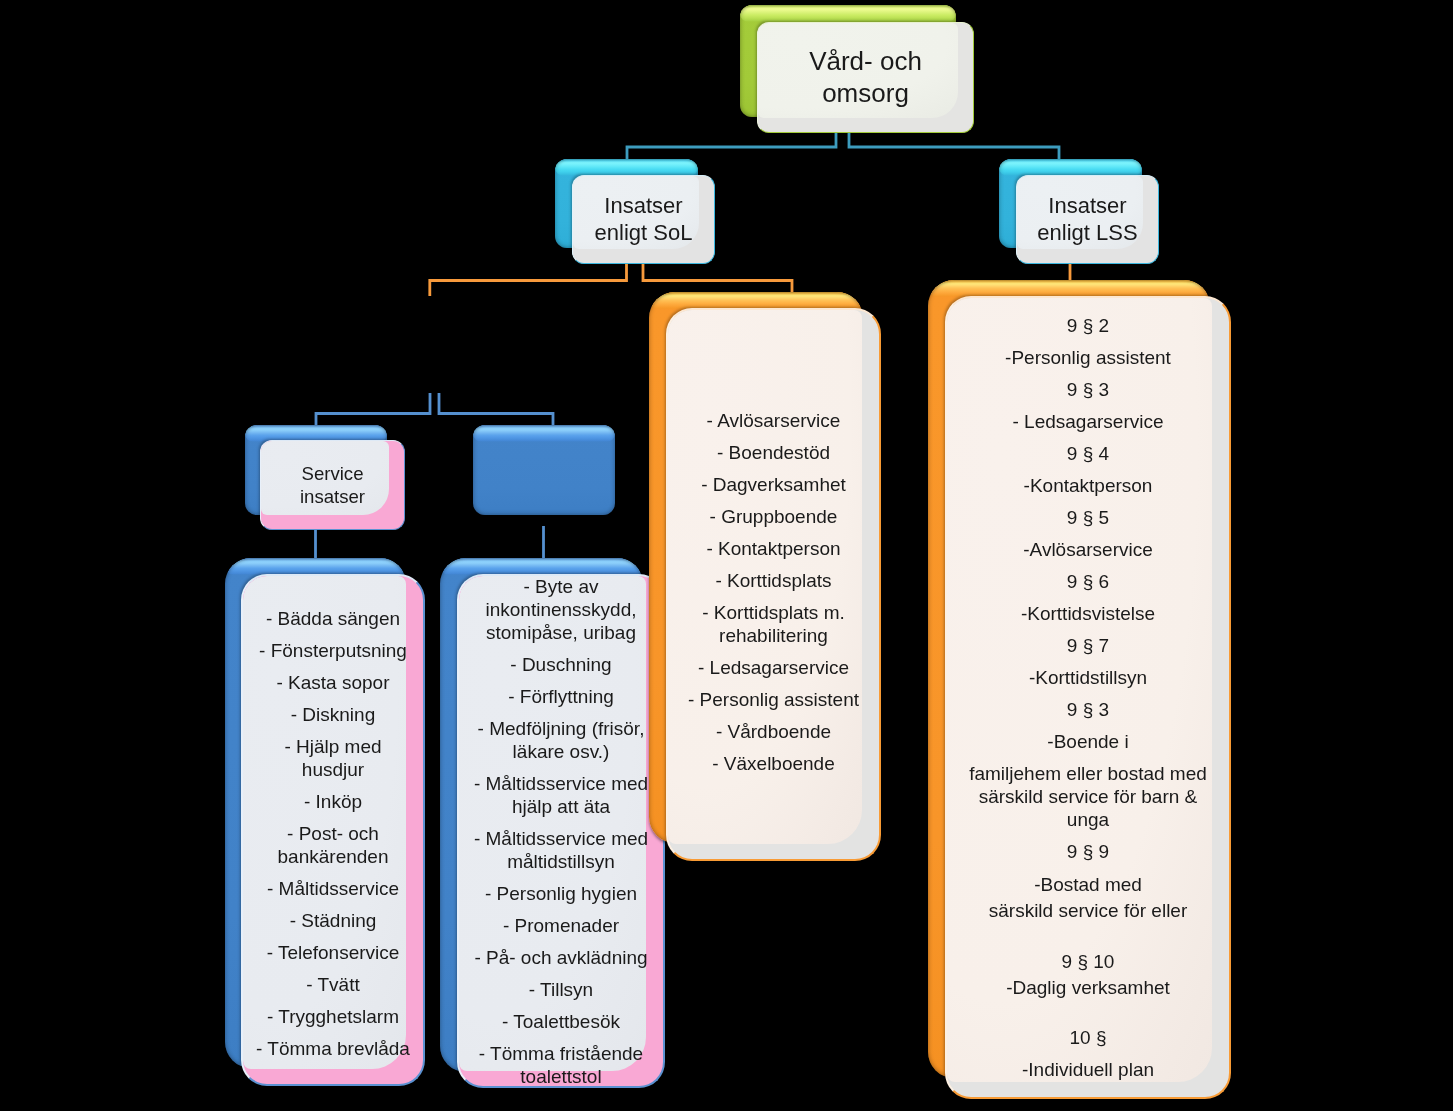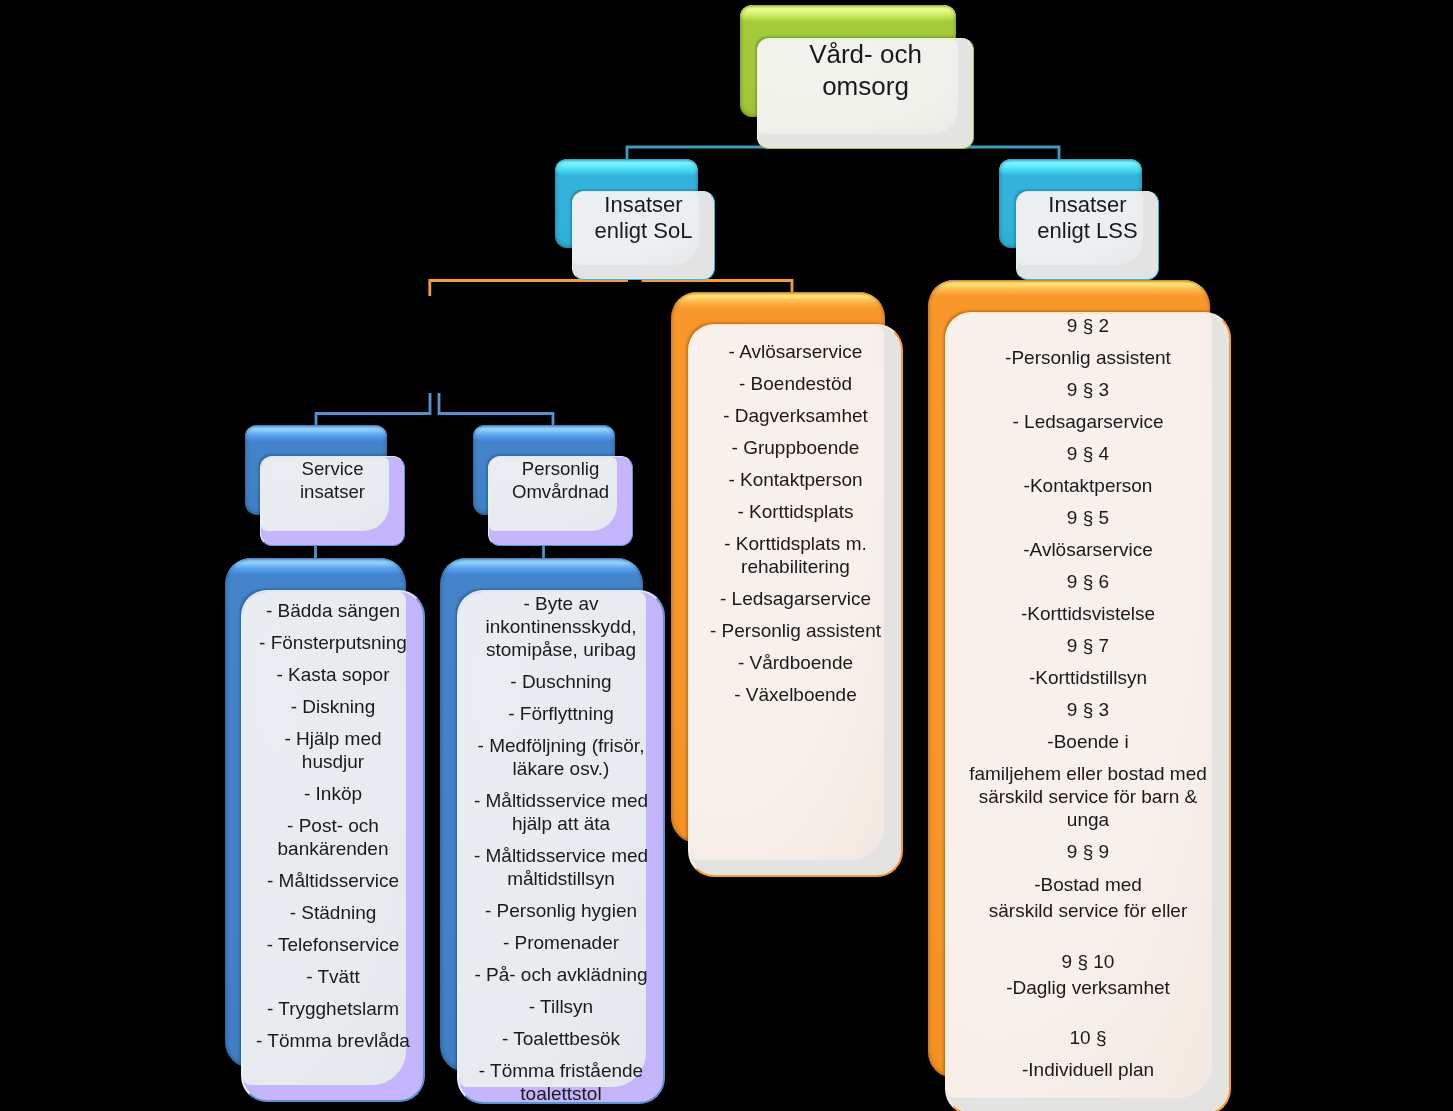--- a/index.html
+++ b/index.html
@@ -5,22 +5,22 @@
   html,body{margin:0;padding:0;background:#000;}
   body{width:1453px;height:1111px;overflow:hidden;
        font-family:"Liberation Sans", sans-serif;
        -webkit-font-smoothing:antialiased;}
   #stage{position:relative;width:1453px;height:1111px;background:#000;}
 
   
   .node{position:absolute;}
   .plate-back{position:absolute;border-radius:12px;}
   .plate-front{position:absolute;border-radius:12px;box-sizing:border-box;
-       display:flex;align-items:flex-start;justify-content:center;overflow:hidden;
-       padding:0 4px;margin-top:16px;}
+       display:flex;align-items:center;justify-content:center;overflow:hidden;
+       padding:0 4px;}
   .listbox .plate-front{padding:0 12px;}
   .plate-front .inner{position:absolute;left:0;top:0;right:15px;bottom:14px;
        border-radius:9px 6px 26px 6px;}
   .label{position:relative;z-index:2;text-align:center;color:#1a1a1a;
        white-space:pre-line;}
   
   .label, ul.items{transform:translateZ(0);}
 
   
   #links{position:absolute;left:0;top:0;z-index:1;}
@@ -72,21 +72,21 @@
   .g-blue::before{background:
         linear-gradient(to bottom, #5f9fe5 0%, #73b6f1 8%, #8fd3fd 22%, #88cbf9 33%,
                         #70b4f1 48%, #5ba3ec 60%, #4f96e4 76%, #4589d7 92%, #4182c8 100%);}
 
   
   .plate-front{border:1.5px solid #999;
       box-shadow:-2px -2px 3px -1px rgba(0,0,0,.30);}
   .f-green {border-color:#e8f2cf #a2cb39 #a2cb39 #eef5e0;background:#e4e4e2;}
   .f-cyan  {border-color:#d5eef8 #3bb7df #3bb7df #e2f3fa;background:#e3e3e3;}
   .f-orange{border-color:#fde8d2 #f89b35 #f89b35 #fdf0e2;background:#e3e3e2;}
-  .f-blue  {border-color:#dde9f6 #5b92d2 #5b92d2 #e8f0fa;background:#c4b5fd;}
+  .f-blue  {border-color:#dde9f6 #5b92d2 #5b92d2 #e8f0fa;background:#f9a8d4;}
 
   .f-green  .inner{background:
       radial-gradient(128% 120% at 20% 20%, #f1f3ec 0%, #f0f2eb 58%, #ebede6 82%, #e7e9e2 100%);}
   .f-cyan   .inner{background:
       radial-gradient(128% 120% at 20% 20%, #ecf0f3 0%, #ebeff2 58%, #e6eaed 82%, #e3e6e9 100%);}
   .f-orange .inner{background:
       radial-gradient(128% 120% at 20% 20%, #f9f1ec 0%, #f8f0ea 58%, #f3eae4 82%, #efe6e0 100%);}
   .f-blue   .inner{background:
       radial-gradient(128% 120% at 20% 20%, #e9ecf1 0%, #e8ebf0 58%, #e5e8ed 82%, #e2e5ea 100%);}
 
@@ -161,25 +161,20 @@
     <div class="plate-back g-blue" style="left:0;top:0;width:142px;height:90px;"></div>
     <div class="plate-front f-blue" style="left:15px;top:15px;width:145px;height:90px;">
       <div class="inner"></div>
       <div class="label t-lvl4">Service
 insatser</div>
     </div>
   </div>
 
   <div class="node" style="left:473px;top:425px;width:160px;height:105px;">
     <div class="plate-back g-blue" style="left:0;top:0;width:142px;height:90px;"></div>
-    <div class="plate-front f-blue" style="left:15px;top:15px;width:145px;height:90px;">
-      <div class="inner"></div>
-      <div class="label t-lvl4">Personlig
-Omvårdnad</div>
-    </div>
   </div>
 
   <div class="node listbox" style="left:225px;top:558px;width:200px;height:527px;">
     <div class="plate-back g-blue r18" style="left:0;top:0;width:181px;height:510px;"></div>
     <div class="plate-front f-blue r18" style="left:16px;top:16px;width:184px;height:512px;">
       <div class="inner"></div>
       <ul class="items li-service">
           <li>- Bädda sängen</li>
           <li>- Fönsterputsning</li>
           <li>- Kasta sopor</li>
@@ -211,21 +206,21 @@
           <li>- Personlig hygien</li>
           <li>- Promenader</li>
           <li>- På- och avklädning</li>
           <li>- Tillsyn</li>
           <li>- Toalettbesök</li>
           <li>- Tömma fristående toalettstol</li>
         </ul>
     </div>
   </div>
 
-  <div class="node listbox" style="left:671px;top:292px;width:232px;height:569px;">
+  <div class="node listbox" style="left:649px;top:292px;width:232px;height:569px;">
     <div class="plate-back g-orange r18" style="left:0;top:0;width:214px;height:551px;"></div>
     <div class="plate-front f-orange r18" style="left:17px;top:16px;width:215px;height:553px;">
       <div class="inner"></div>
       <ul class="items li-sol">
           <li>- Avlösarservice</li>
           <li>- Boendestöd</li>
           <li>- Dagverksamhet</li>
           <li>- Gruppboende</li>
           <li>- Kontaktperson</li>
           <li>- Korttidsplats</li>

